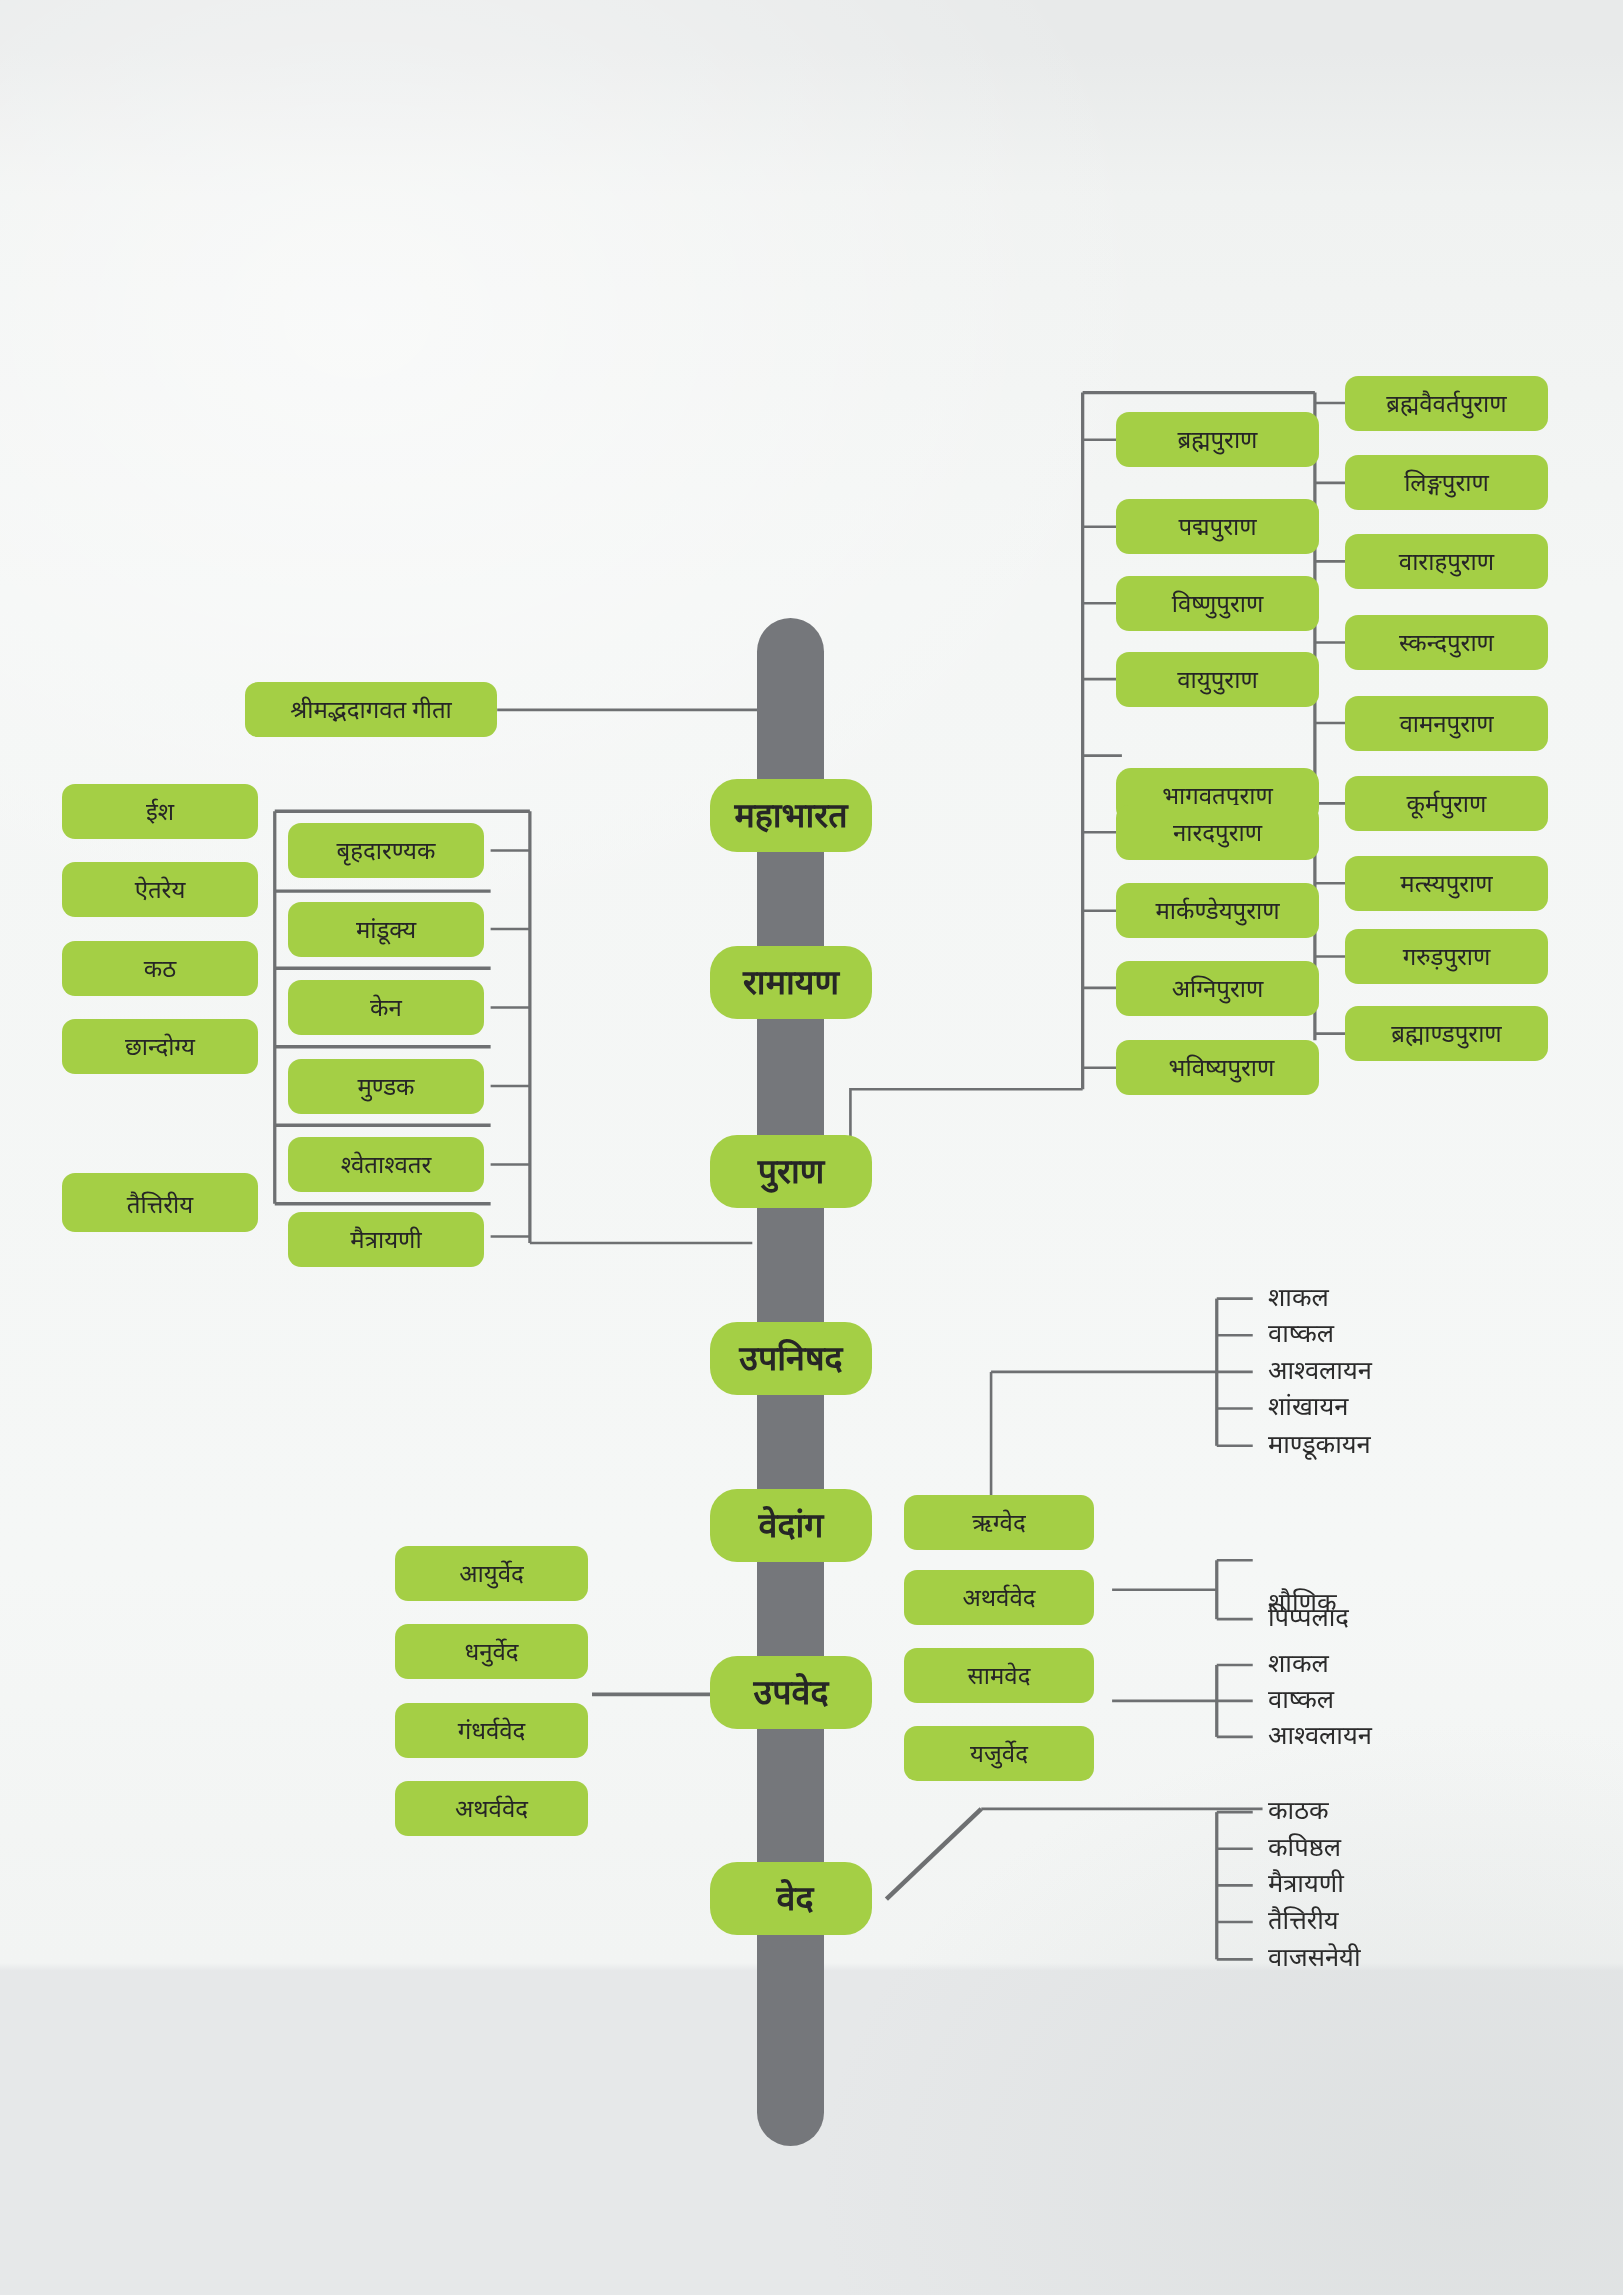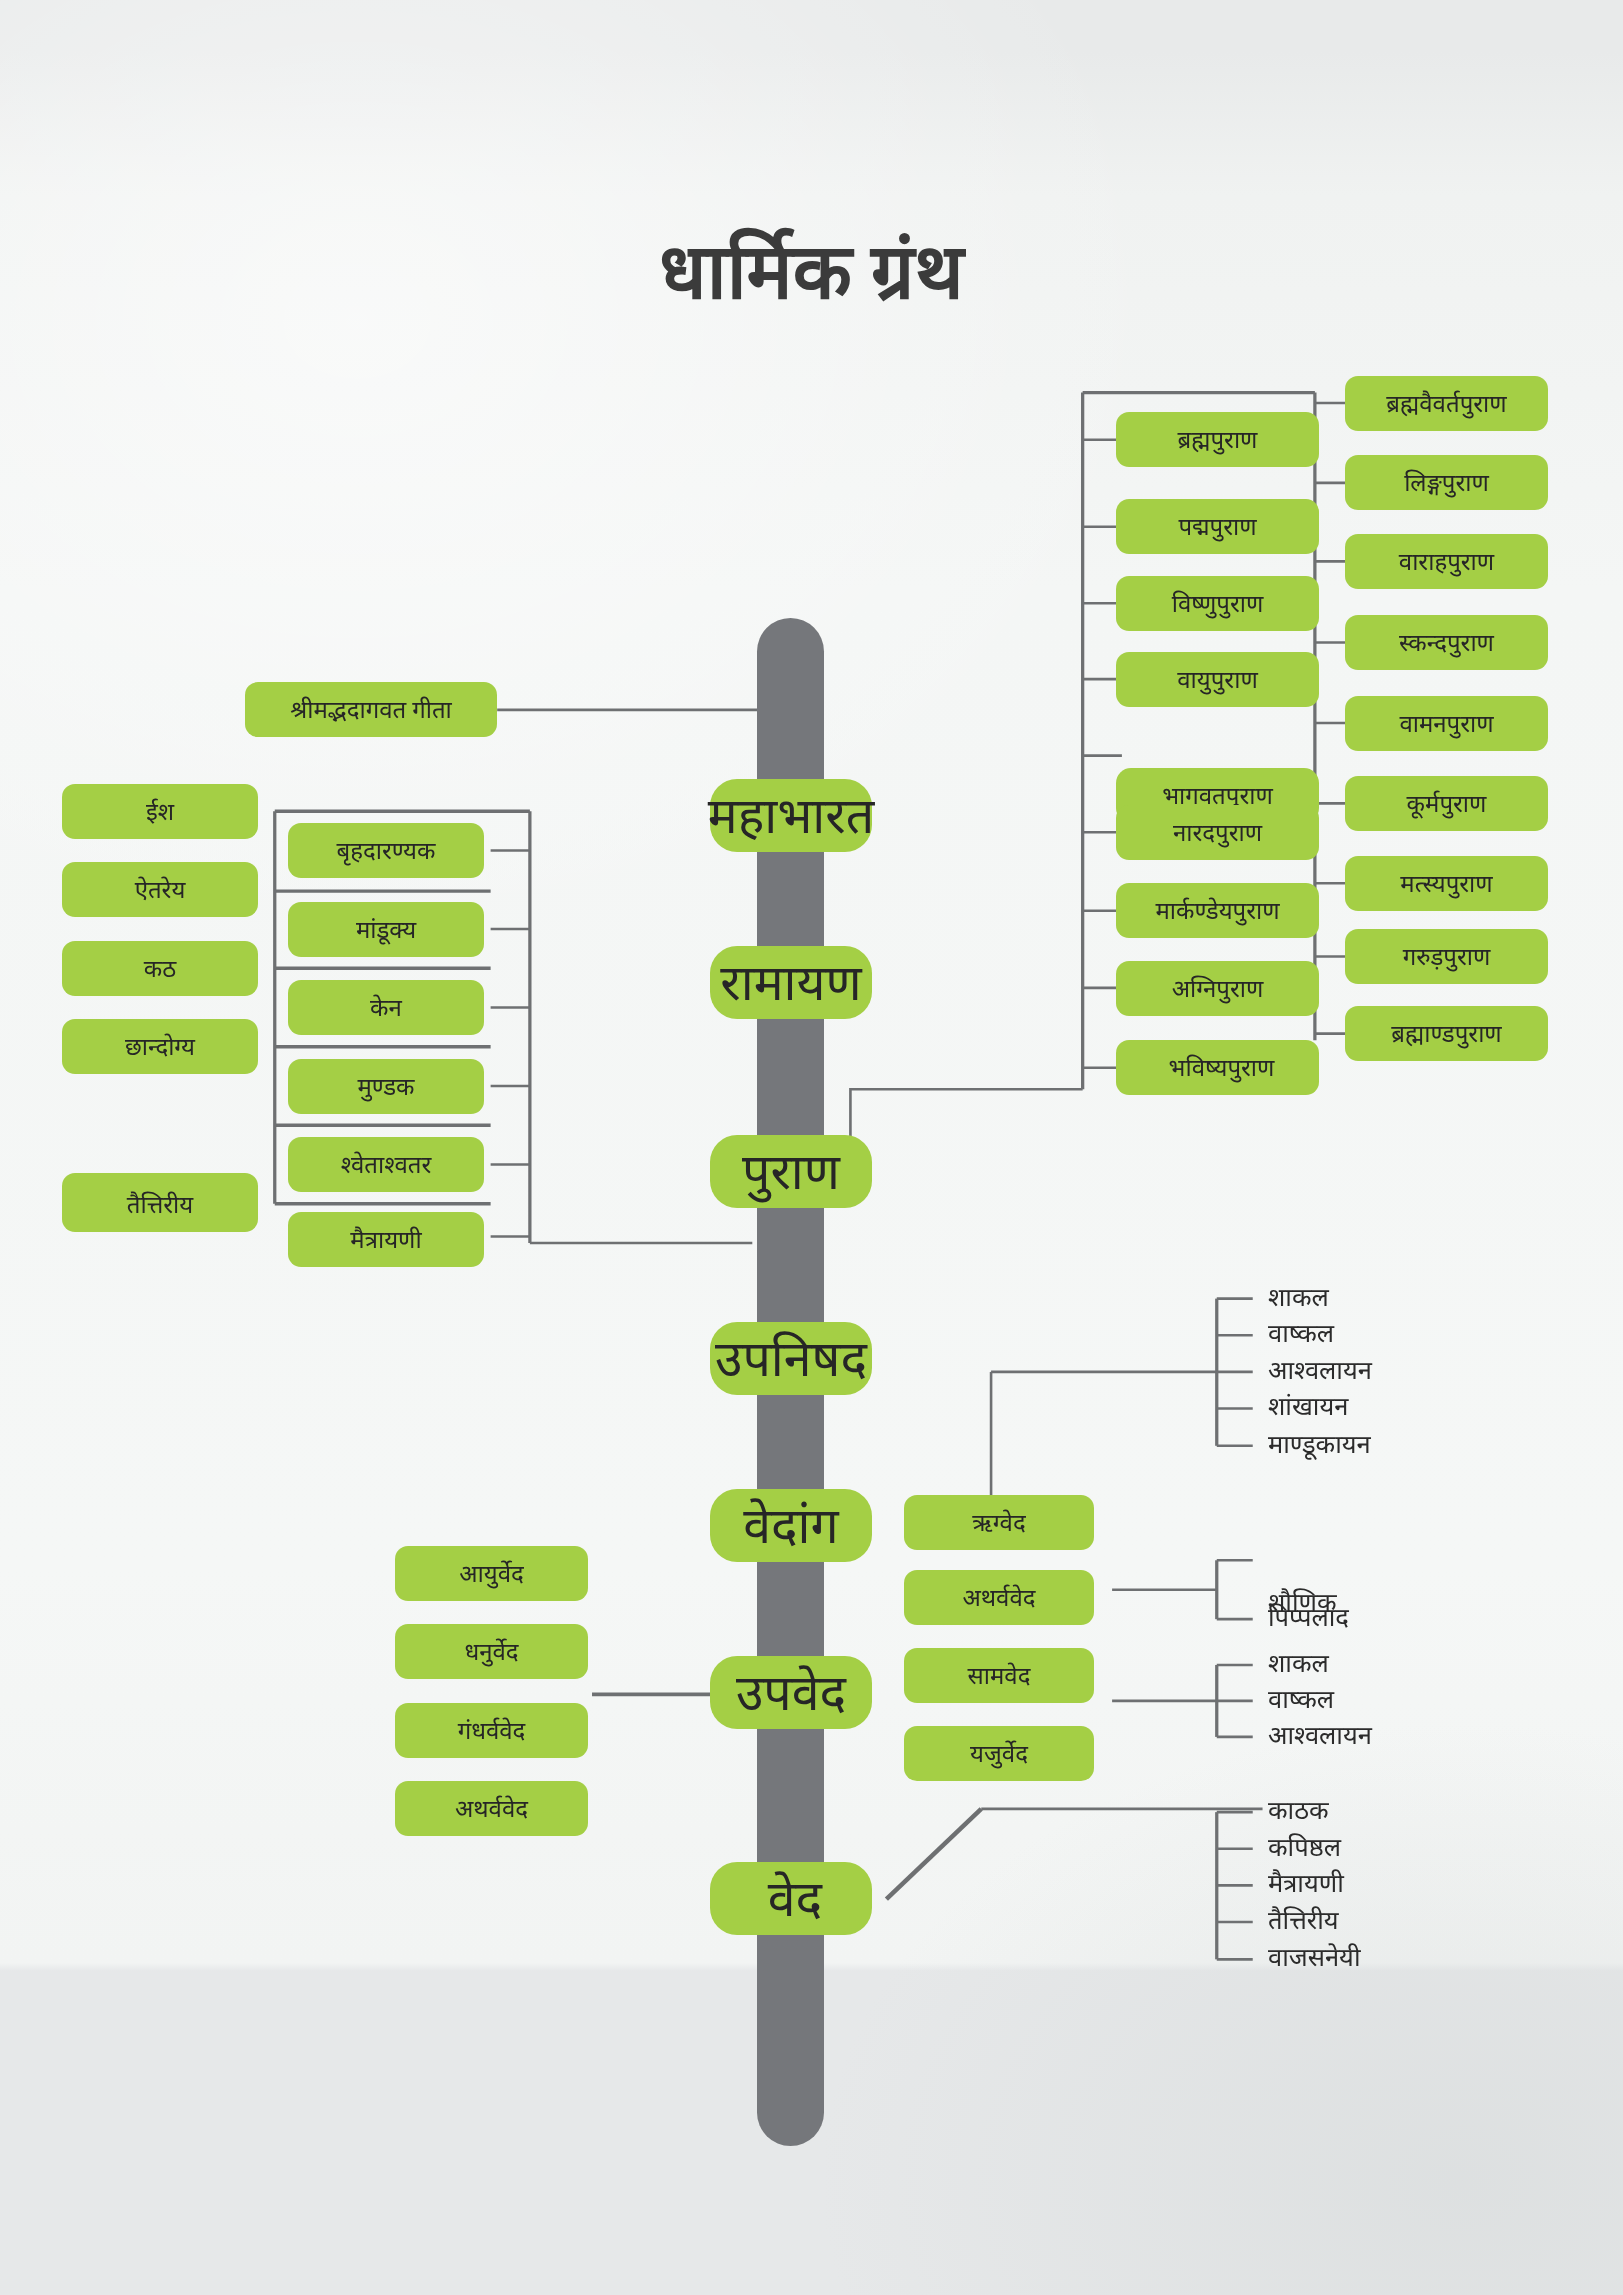--- a/index.html
+++ b/index.html
@@ -47,22 +47,22 @@
     color:#262626;
     border-radius:14.4px;
     display:flex;align-items:center;justify-content:center;
     font-family:"Liberation Serif", serif;
     box-sizing:border-box;
     line-height:1;
     white-space:nowrap;
   }
   .spine-node{
     height:73px;
-    font-size:50px;
-    font-weight:400;
+    font-size:34px;
+    font-weight:700;
     border-radius:27px;
   }
   .pill{
     height:55px;
     font-size:24px;
     font-weight:400;
     border-radius:13px;
   }
   .leaf{
     position:absolute;
@@ -162,21 +162,20 @@
 
       <path d="M 1860 2770 L 1860 2995" stroke-width="5"></path>
       <path d="M 1860 2770 L 1915 2770"></path>
       <path d="M 1860 2826 L 1915 2826"></path>
       <path d="M 1860 2882 L 1915 2882"></path>
       <path d="M 1860 2938 L 1915 2938"></path>
       <path d="M 1860 2995 L 1915 2995"></path>
     </g>
   </svg>
 
-  <div id="title">धार्मिक ग्रंथ</div>
 
   <div class="spine"></div>
 
   <div class="node spine-node" style="left:710px;top:779px;width:162px;">महाभारत</div>
   <div class="node spine-node" style="left:710px;top:946px;width:162px;">रामायण</div>
   <div class="node spine-node" style="left:710px;top:1135px;width:162px;">पुराण</div>
   <div class="node spine-node" style="left:710px;top:1322px;width:162px;">उपनिषद</div>
   <div class="node spine-node" style="left:710px;top:1489px;width:162px;">वेदांग</div>
   <div class="node spine-node" style="left:710px;top:1656px;width:162px;">उपवेद</div>
   <div class="node spine-node" style="left:710px;top:1862px;width:162px;padding-left:8px;">वेद</div>

